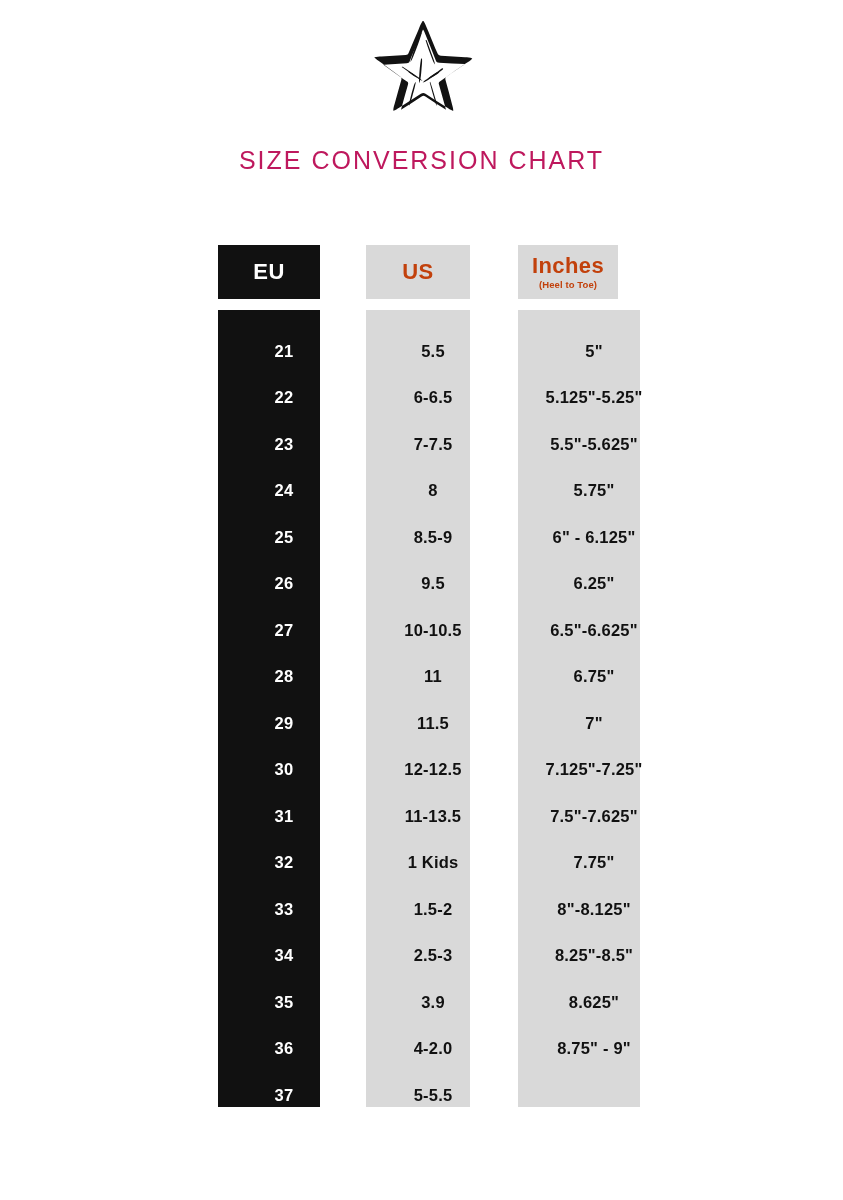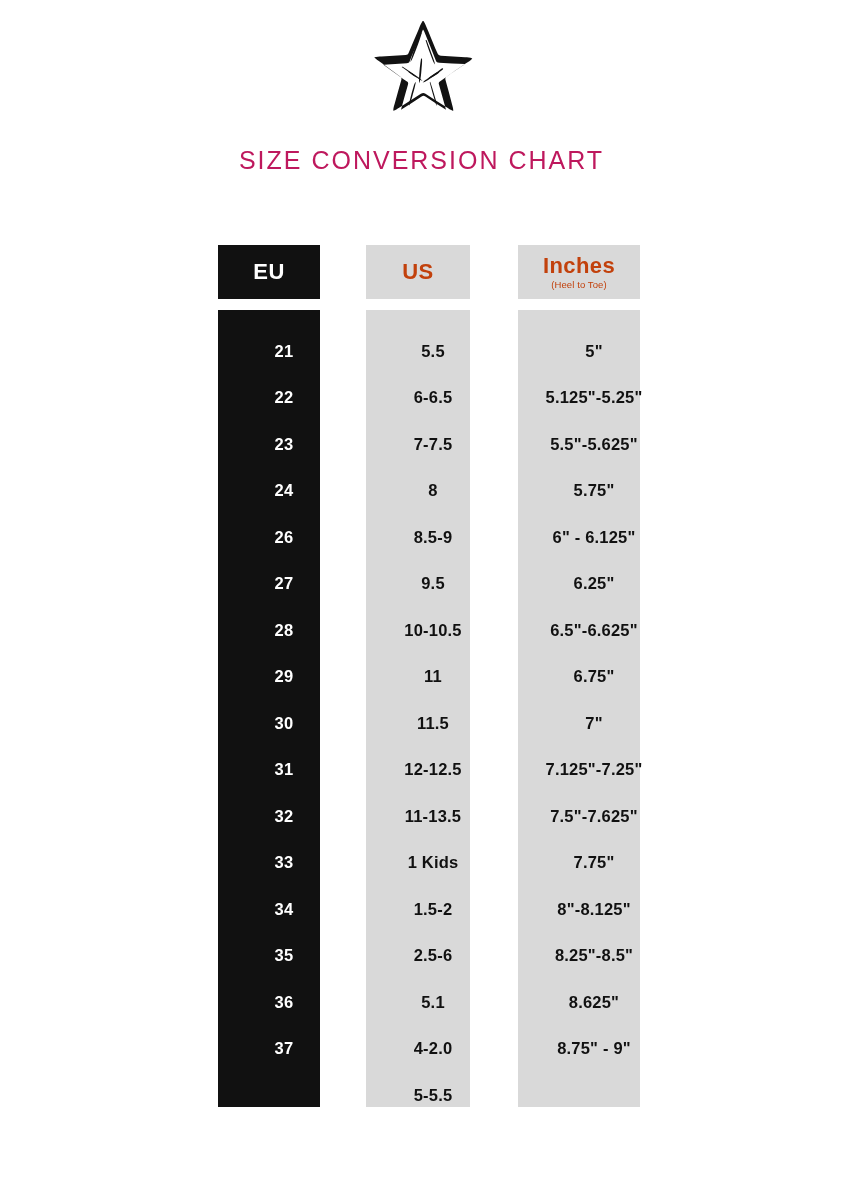--- a/index.html
+++ b/index.html
@@ -66,21 +66,21 @@
     height: 54px;
   }
   .col-header .hdr-main {
     font-size: 22px;
     font-weight: bold;
     letter-spacing: 0.4px;
     line-height: 1.05;
   }
   .col-header .hdr-sub {
     font-size: 9.5px;
-    font-weight: normal;
+    font-weight: bold;
     letter-spacing: 0.1px;
     margin-top: 2px;
     line-height: 1.05;
   }
 
   .col-body {
     position: absolute;
     box-sizing: border-box;
     padding-top: 18px;
   }
@@ -106,21 +106,21 @@
   .col-us .col-body,
   .col-in .col-body   { background: #d9d9d9; color: #111111; }
 
   
   .col-eu .col-header { left: 218px; top: 245px; width: 102px; }
   .col-eu .col-body   { left: 218px; top: 310px; width: 102px; height: 797px; }
 
   .col-us .col-header { left: 366px; top: 245px; width: 104px; }
   .col-us .col-body   { left: 366px; top: 310px; width: 104px; height: 797px; text-align: right; }
 
-  .col-in .col-header { left: 518px; top: 245px; width: 122px; }
+  .col-in .col-header { left: 518px; top: 245px; width: 100px; }
   .col-in .col-body   { left: 518px; top: 310px; width: 122px; height: 797px; }
 </style>
 </head>
 <body>
 
 <div class="logo-wrap">
   <span>
     <svg width="106" height="96" viewBox="0 0 106 96" aria-hidden="true">
       <g fill="#121212">
 
@@ -184,20 +184,21 @@
 
   <div class="column col-eu">
     <div class="col-header">
       <div class="hdr-main">EU</div>
     </div>
     <div class="col-body">
       <div class="cell">21</div>
       <div class="cell">22</div>
       <div class="cell">23</div>
       <div class="cell">24</div>
+      <div class="cell">25</div>
       <div class="cell">26</div>
       <div class="cell">27</div>
       <div class="cell">28</div>
       <div class="cell">29</div>
       <div class="cell">30</div>
       <div class="cell">31</div>
       <div class="cell">32</div>
       <div class="cell">33</div>
       <div class="cell">34</div>
       <div class="cell">35</div>
@@ -217,22 +218,22 @@
       <div class="cell">8</div>
       <div class="cell">8.5-9</div>
       <div class="cell">9.5</div>
       <div class="cell">10-10.5</div>
       <div class="cell">11</div>
       <div class="cell">11.5</div>
       <div class="cell">12-12.5</div>
       <div class="cell">11-13.5</div>
       <div class="cell">1 Kids</div>
       <div class="cell">1.5-2</div>
-      <div class="cell">2.5-6</div>
-      <div class="cell">5.1</div>
+      <div class="cell">2.5-3</div>
+      <div class="cell">3.9</div>
       <div class="cell">4-2.0</div>
       <div class="cell">5-5.5</div>
     </div>
   </div>
 
   <div class="column col-in">
     <div class="col-header">
       <div class="hdr-main">Inches</div>
       <div class="hdr-sub">(Heel to Toe)</div>
     </div>

